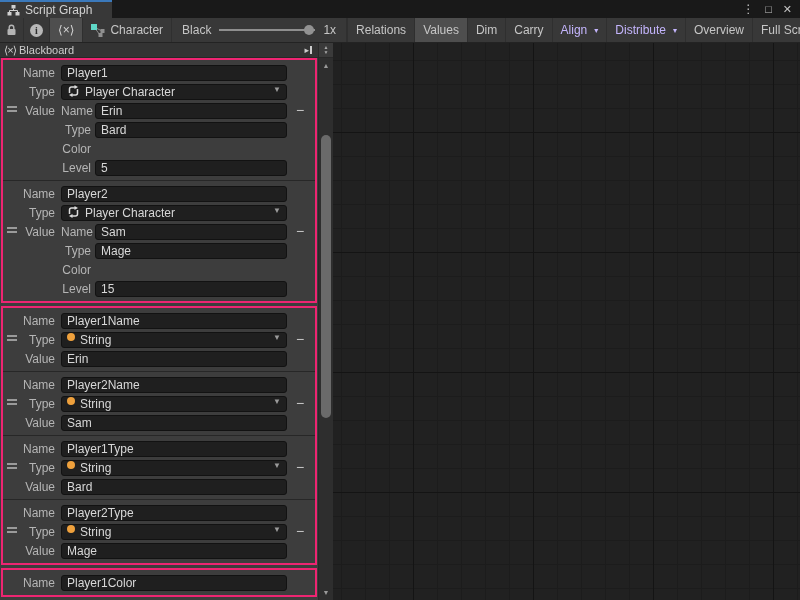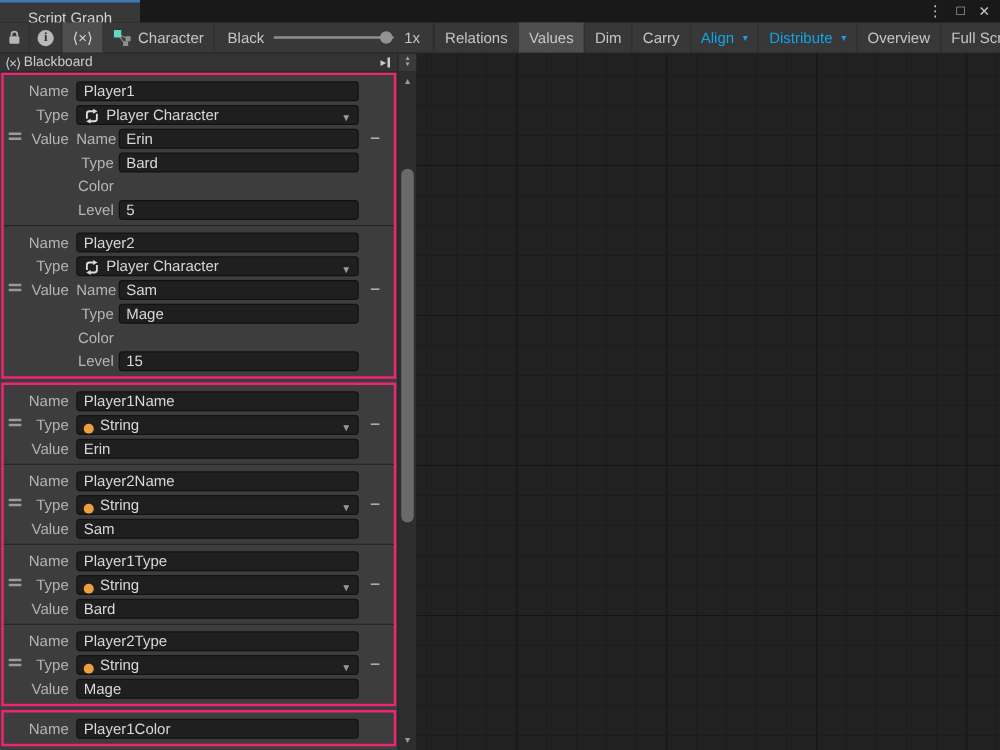--- a/index.html
+++ b/index.html
@@ -2,33 +2,33 @@
 <html><head>
 <meta charset="utf-8">
 <style>
   * { margin:0; padding:0; box-sizing:border-box; }
   html,body { width:800px; height:600px; overflow:hidden; }
   body { font-family:"Liberation Sans", sans-serif; background:#191919; }
   .app { width:800px; height:600px; display:flex; flex-direction:column; background:#191919; }
 
   
   .tabbar { height:18px; background:#191919; display:flex; align-items:stretch; }
-  .tab { width:112px; background:#383838; border-top:2px solid #3b79bb; display:flex; align-items:center; gap:5px; padding:0 7px; color:#d2d2d2; font-size:12px; white-space:nowrap;flex-direction:column; }
+  .tab { width:112px; background:#383838; border-top:2px solid #3b79bb; display:flex; align-items:center; gap:5px; padding:0 7px; color:#d2d2d2; font-size:12px; white-space:nowrap; }
   .winctl { margin-left:auto; display:flex; align-items:center; gap:11px; padding-right:8px; color:#c4c4c4; }
   .winctl span { cursor:default; }
   .glyph-menu { font-size:12px; }
   .glyph-max { font-size:11px; }
   .glyph-close { font-size:11px; }
 
   
   .toolbar { height:25px; background:#383838; border-bottom:1px solid #232323; display:flex; align-items:stretch; font-size:12px; color:#c6c6c6; }
   .tbtn { display:flex; align-items:center; gap:5px; padding:0 8px; border-right:1px solid #2f2f2f; white-space:nowrap; }
   .tbtn.icononly { padding:0 6px; }
   .tbtn.pressed { background:#4e4e4e; }
-  .tbtn.disabled { color:#0ea5e9; }
+  .tbtn.disabled { color:#c4b5fd; }
   .right-group { margin-left:auto; display:flex; align-items:stretch; }
   .right-group .tbtn { border-right:none; border-left:1px solid #2f2f2f; }
   .codebtn { width:74px; justify-content:center; font-size:12px; color:#d5d5d5; }
   .infocircle { width:13px; height:13px; border-radius:50%; background:#b8b8b8; color:#2e2e2e; font-size:10px; font-weight:bold; display:flex; align-items:center; justify-content:center; font-family:"Liberation Serif",serif; }
   .zoomwrap { display:flex; align-items:center; gap:8px; padding:0 10px; border-right:1px solid #2f2f2f; }
   .slider { width:96px; height:2px; background:#8f8f8f; position:relative; }
   .knob { position:absolute; right:1px; top:-4px; width:10px; height:10px; border-radius:50%; background:#929292; }
   .caret-sm { font-size:8px; margin-left:2px; }
 
   
@@ -43,21 +43,21 @@
   .dockbar { width:2px; height:8px; background:#cccccc; display:inline-block; }
   .pcontent { flex:1; overflow:hidden; }
 
   .pinkbox { border:2px solid #ee2572; margin:0 1px 3px 1px; }
   .pinkbox.cut { margin-bottom:0; }
   .group { position:relative; padding:3px 0; }
   .group + .group { border-top:1px solid #272727; }
   .row { height:19px; display:flex; align-items:center; }
   .lbl { width:58px; text-align:right; padding-right:6px; color:#b5b5b5; font-size:12px; flex:none; }
   .sublbl { width:34px; text-align:right; padding-right:4px; color:#b5b5b5; font-size:12px; flex:none; }
-  .field { height:16px; background:#1f1f1f; border:1px solid #121212; border-radius:3px; color:#d8d8d8; font-size:12px; padding:0 5px; display:flex; align-items:flex-end; gap:5px; overflow:hidden; white-space:nowrap; }
+  .field { height:16px; background:#1f1f1f; border:1px solid #121212; border-radius:3px; color:#d8d8d8; font-size:12px; padding:0 5px; display:flex; align-items:flex-start; gap:5px; overflow:hidden; white-space:nowrap; }
   .f-main { width:226px; }
   .f-sub { width:192px; }
   .caret { margin-left:auto; font-size:8px; color:#9a9a9a; }
   .dot { width:8px; height:8px; border-radius:50%; background:#eea03c; flex:none; }
   .handle { position:absolute; left:4px; width:10px; }
   .handle i { display:block; height:2px; background:#9a9a9a; margin-bottom:2px; }
   .remove { position:absolute; right:7px; width:16px; height:16px; background:none; border:none; color:#c9c9c9; font-size:14px; line-height:14px; text-align:center; cursor:default; }
   .obj .handle { top:46px; } .obj .remove { top:42px; }
   .str .handle { top:27px; } .str .remove { top:23px; }
 

